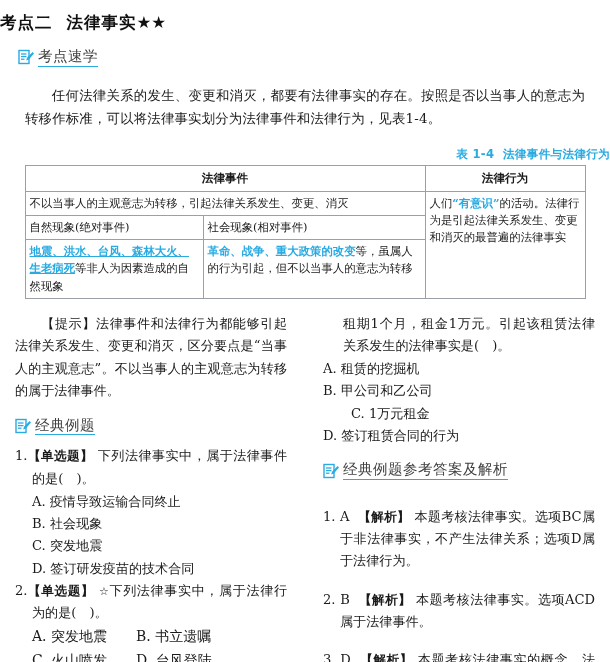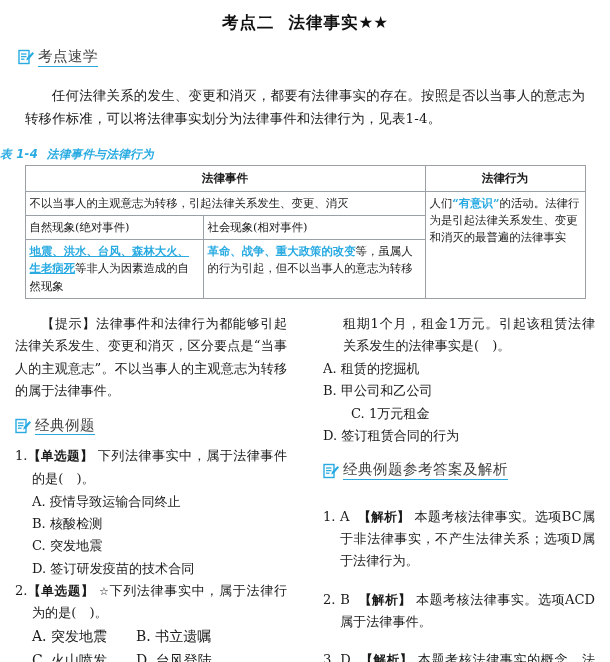--- a/index.html
+++ b/index.html
@@ -18,21 +18,20 @@
   .page {
     position: relative;
     width: 610px;
     height: 662px;
     padding: 0;
     box-sizing: border-box;
   }
 
   
   .page-title {
-    text-align: center;
     font-size: 16.5px;
     font-weight: bold;
     letter-spacing: 1px;
     margin: 12px 0 0 0;
     padding: 0;
     color: #111;
     font-family: "DejaVu Sans", "Liberation Sans", sans-serif;
   }
   .title-kao { margin-right: 14px; }
   .stars { letter-spacing: 0px; }
@@ -63,28 +62,27 @@
     line-height: 1.72;
     text-align: justify;
     text-justify: inter-ideograph;
     margin: 7px;
     letter-spacing: 0.2px;
   }
   .indent { text-indent: 2em; }
 
   
   .tbl-caption {
-    text-align: left;
+    text-align: right;
     color: #29ABE2;
     font-weight: bold;
     font-size: 11.6px;
     font-family: "DejaVu Sans", "Liberation Sans", sans-serif;
     letter-spacing: 0.3px;
     margin: 0 0 3px 0;
-    font-style: italic;
   }
   table.fact-table {
     border-collapse: collapse;
     width: 560px;
     margin: 0 auto;
     table-layout: fixed;
     font-size: 11.4px;
   }
   table.fact-table td, table.fact-table th {
     border: 1px solid #9aa0a6;
@@ -263,21 +261,21 @@
             <path d="M14.6 3.0 L9.0 8.8 L8.2 11.4 L10.8 10.5 L16 4.6 Z" fill="#29ABE2"></path>
           </svg>
         </span>
         <span class="sec-label">经典例题</span>
       </div>
 
       <div class="spacer-10"></div>
 
       <p class="q"><span class="q-num">1.</span><span class="q-type">【单选题】</span>&nbsp;<span>下列法律事实中，属于法律事件的是(　)。</span></p>
       <span class="opt">A. 疫情导致运输合同终止</span>
-      <span class="opt">B. 核酸检测</span>
+      <span class="opt">B. 社会现象</span>
       <span class="opt">C. 突发地震</span>
       <span class="opt">D. 签订研发疫苗的技术合同</span>
 
       <p class="q"><span class="q-num">2.</span><span class="q-type">【单选题】</span>&nbsp;<span class="star">☆</span><span>下列法律事实中，属于法律行为的是(　)。</span></p>
       <div class="opt-row">
         <span>A. 突发地震</span>
         <span>B. 书立遗嘱</span>
       </div>
       <div class="opt-row">
         <span>C. 火山喷发</span>

